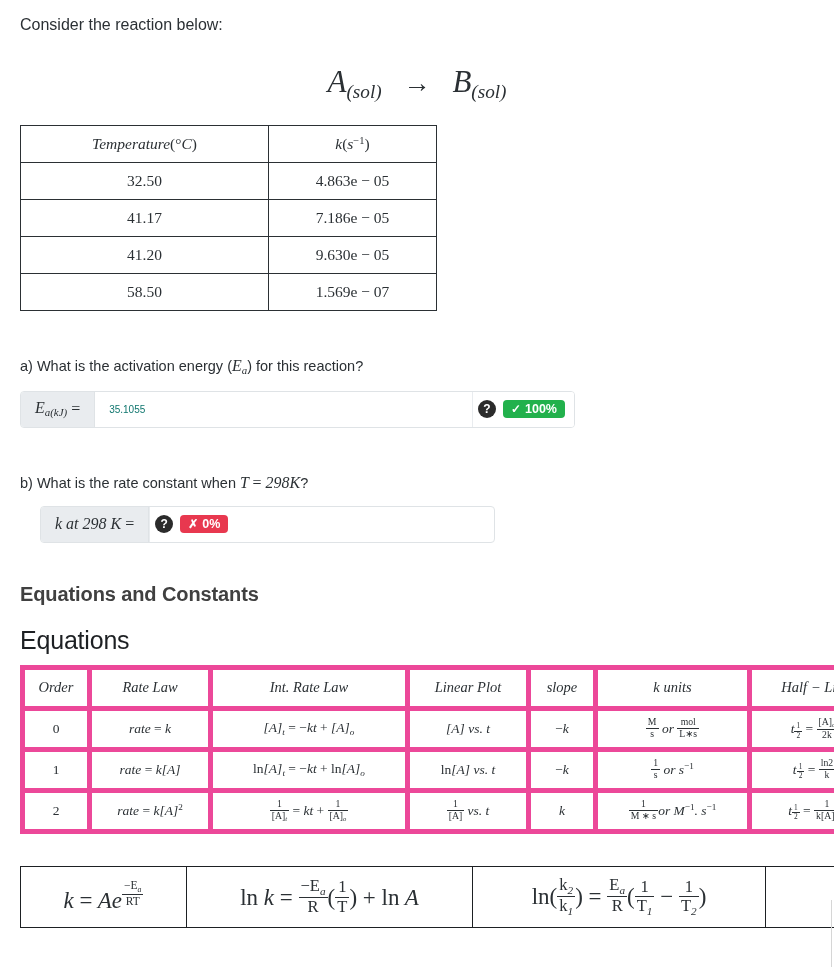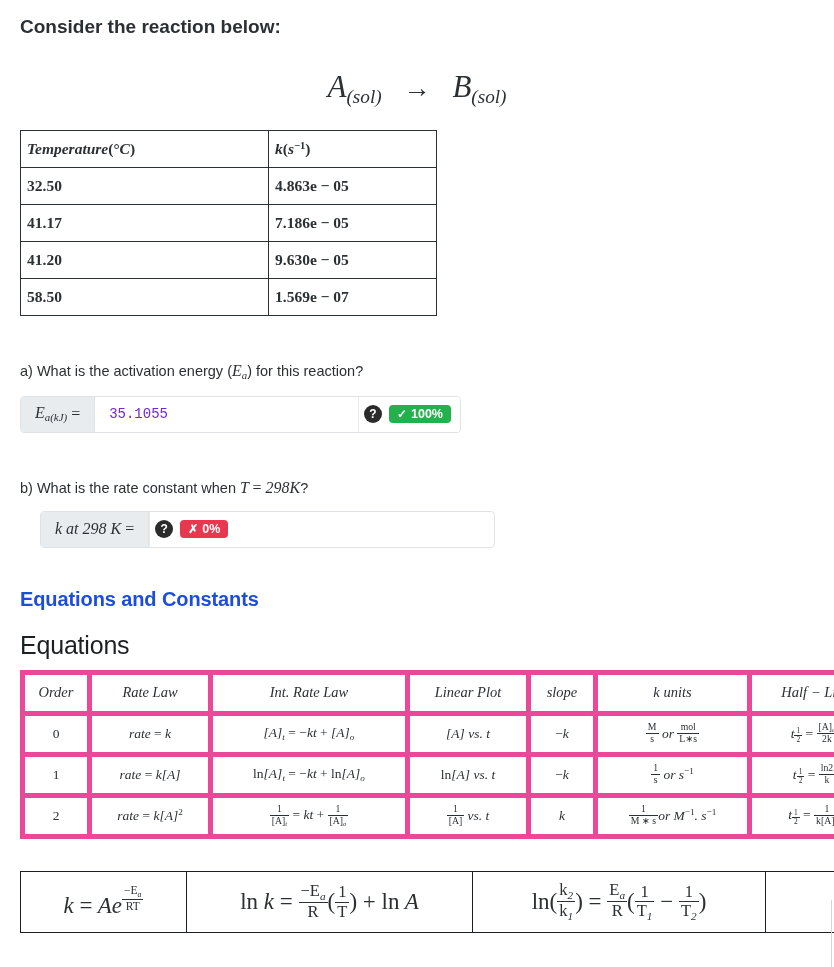--- a/index.html
+++ b/index.html
@@ -44,25 +44,24 @@
     text-align: center;
     font-size: 0.72em;
     line-height: 1.12;
     font-style: normal;
   }
   .frac > .num { display: block; border-bottom: 1px solid #2b3034; padding: 0 2px; }
   .frac > .den { display: block; padding: 0 2px; }
 
   
   .para {
-    font-size: 19px;
+    font-size: 16px;
     line-height: 1.62;
     margin: 4px 0 0 0;
     color: #2b3034;
-    font-weight: bold;
   }
   .para .m { font-size: 1.12em; }
 
   .reaction {
     text-align: center;
     margin: 26px 0 22px 0;
     font-family: "Liberation Serif", serif;
     font-size: 31px;
     color: #2b3034;
   }
@@ -80,22 +79,22 @@
 
   
   .data-table {
     border-collapse: collapse;
     margin: 18px 0 0 0;
     font-family: "Liberation Serif", serif;
     table-layout: fixed;
   }
   .data-table td, .data-table th {
     border: 1px solid #2b3034;
-    text-align: left;
-    font-weight: bold;
+    text-align: center;
+    font-weight: normal;
     font-size: 15.5px;
     padding: 7px 6px;
     height: 22px;
   }
   .data-table .col-t { width: 235px; }
   .data-table .col-k { width: 155px; }
   .data-table th { font-style: italic; }
 
   
   .question {
@@ -104,21 +103,21 @@
     color: #2b3034;
   }
   .question .m { font-size: 1.1em; }
 
   .answer-row {
     display: flex;
     align-items: stretch;
     border: 1px solid #dfe3e6;
     border-radius: 4px;
     background: #ffffff;
-    width: 441px;
+    width: 555px;
     height: 37px;
     box-sizing: border-box;
     overflow: hidden;
   }
   .answer-row.narrow { width: 455px; margin-left: 20px; }
   .ans-prefix {
     background: #e9ecef;
     border-right: 1px solid #dfe3e6;
     display: flex;
     align-items: center;
@@ -126,23 +125,23 @@
     font-family: "Liberation Serif", serif;
     font-size: 16px;
     color: #55595c;
     white-space: nowrap;
   }
   .ans-input {
     flex: 1;
     border: none;
     outline: none;
     background: transparent;
-    font-family: Liberation Mono, monospace;
-    font-size: 14px;
-    color: #6d28d9;
+    font-family: Liberation Sans, sans-serif;
+    font-size: 10px;
+    color: #0f766e;
     padding: 0 14px;
   }
   .ans-right {
     display: flex;
     align-items: center;
     gap: 7px;
     padding: 0 9px 0 5px;
     border-left: 1px solid #e9ecef;
     background: #ffffff;
   }
@@ -171,21 +170,21 @@
     line-height: 1;
     white-space: nowrap;
   }
   .score-badge .mark { font-size: 12px; }
 
   
   h2.sec {
     font-size: 20px;
     font-weight: bold;
     margin: 40px 0 0 0;
-    color: #1d4ed8;
+    color: #404040;
     letter-spacing: -0.1px;
   }
   h3.sub-sec {
     font-size: 25px;
     font-weight: normal;
     margin: 20px 0 10px 0;
     color: #1d2023;
     letter-spacing: -0.2px;
   }
 

